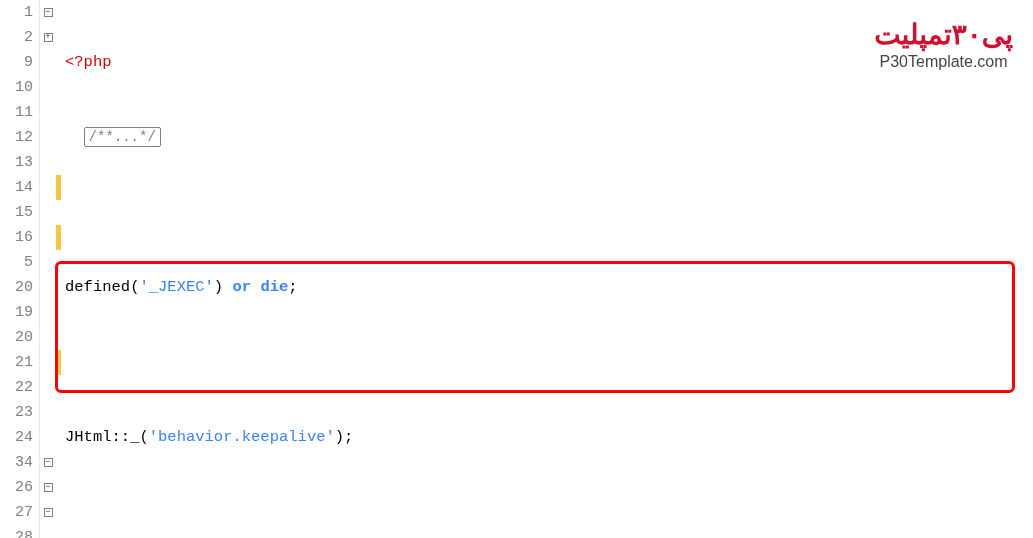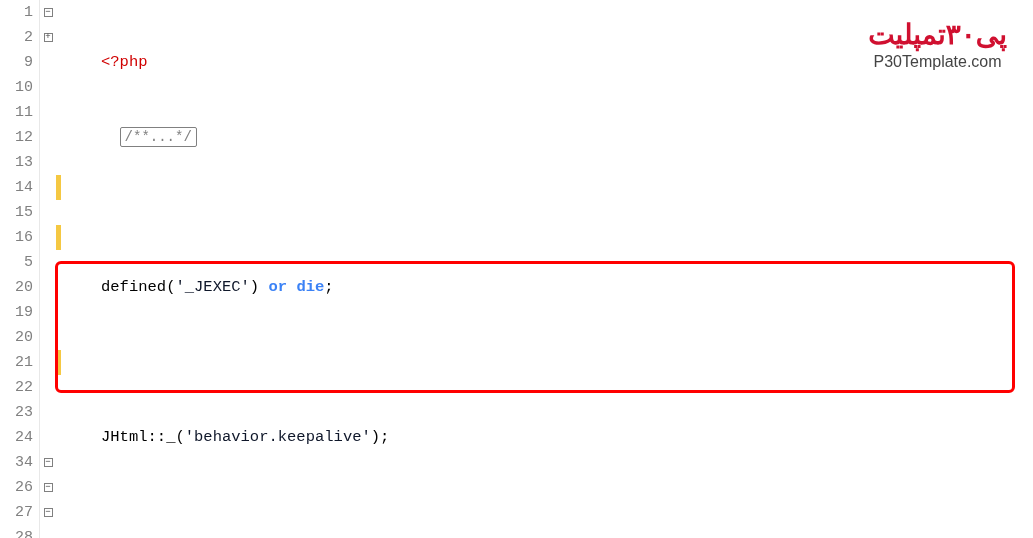--- a/index.html
+++ b/index.html
@@ -52,24 +52,24 @@
   }
   .change-col .cc { height: 25px; }
   .cc.mod { background: #f5c842; }
   .code {
     flex: 1;
     line-height: 25px;
     white-space: pre;
     padding-left: 4px;
     position: relative;
   }
-  .code .line { height: 25px; margin-left: 36px; }
+  .code .line { height: 25px; }
   .c-red { color: #d00000; }
   .c-green { color: #3b82f6; }
-  .c-gray { color: #0f172a; }
+  .c-gray { color: #3b82f6; }
   .c-black { color: #000000; text-align: right; }
   .b { font-weight: bold; }
   .fold-block {
     display:inline-block;
     border:1px solid #808080;
     padding: 0 4px;
     font-size: 14px;
     color:#808080;
     border-radius:2px;
     line-height:18px;
@@ -77,21 +77,21 @@
   }
   .red-box {
     position: absolute;
     border: 3px solid #ff0000;
     border-radius: 6px;
     pointer-events: none;
   }
   .watermark {
     position: absolute;
     top: 18px;
-    right: 26px;
+    right: 20px;
     text-align: center;
     font-family: Arial, sans-serif;
     pointer-events: none;
   }
   .watermark .brand {
     font-size: 28px;
     font-weight: 900;
     color: #d01030;
     letter-spacing: -1px;
   }

